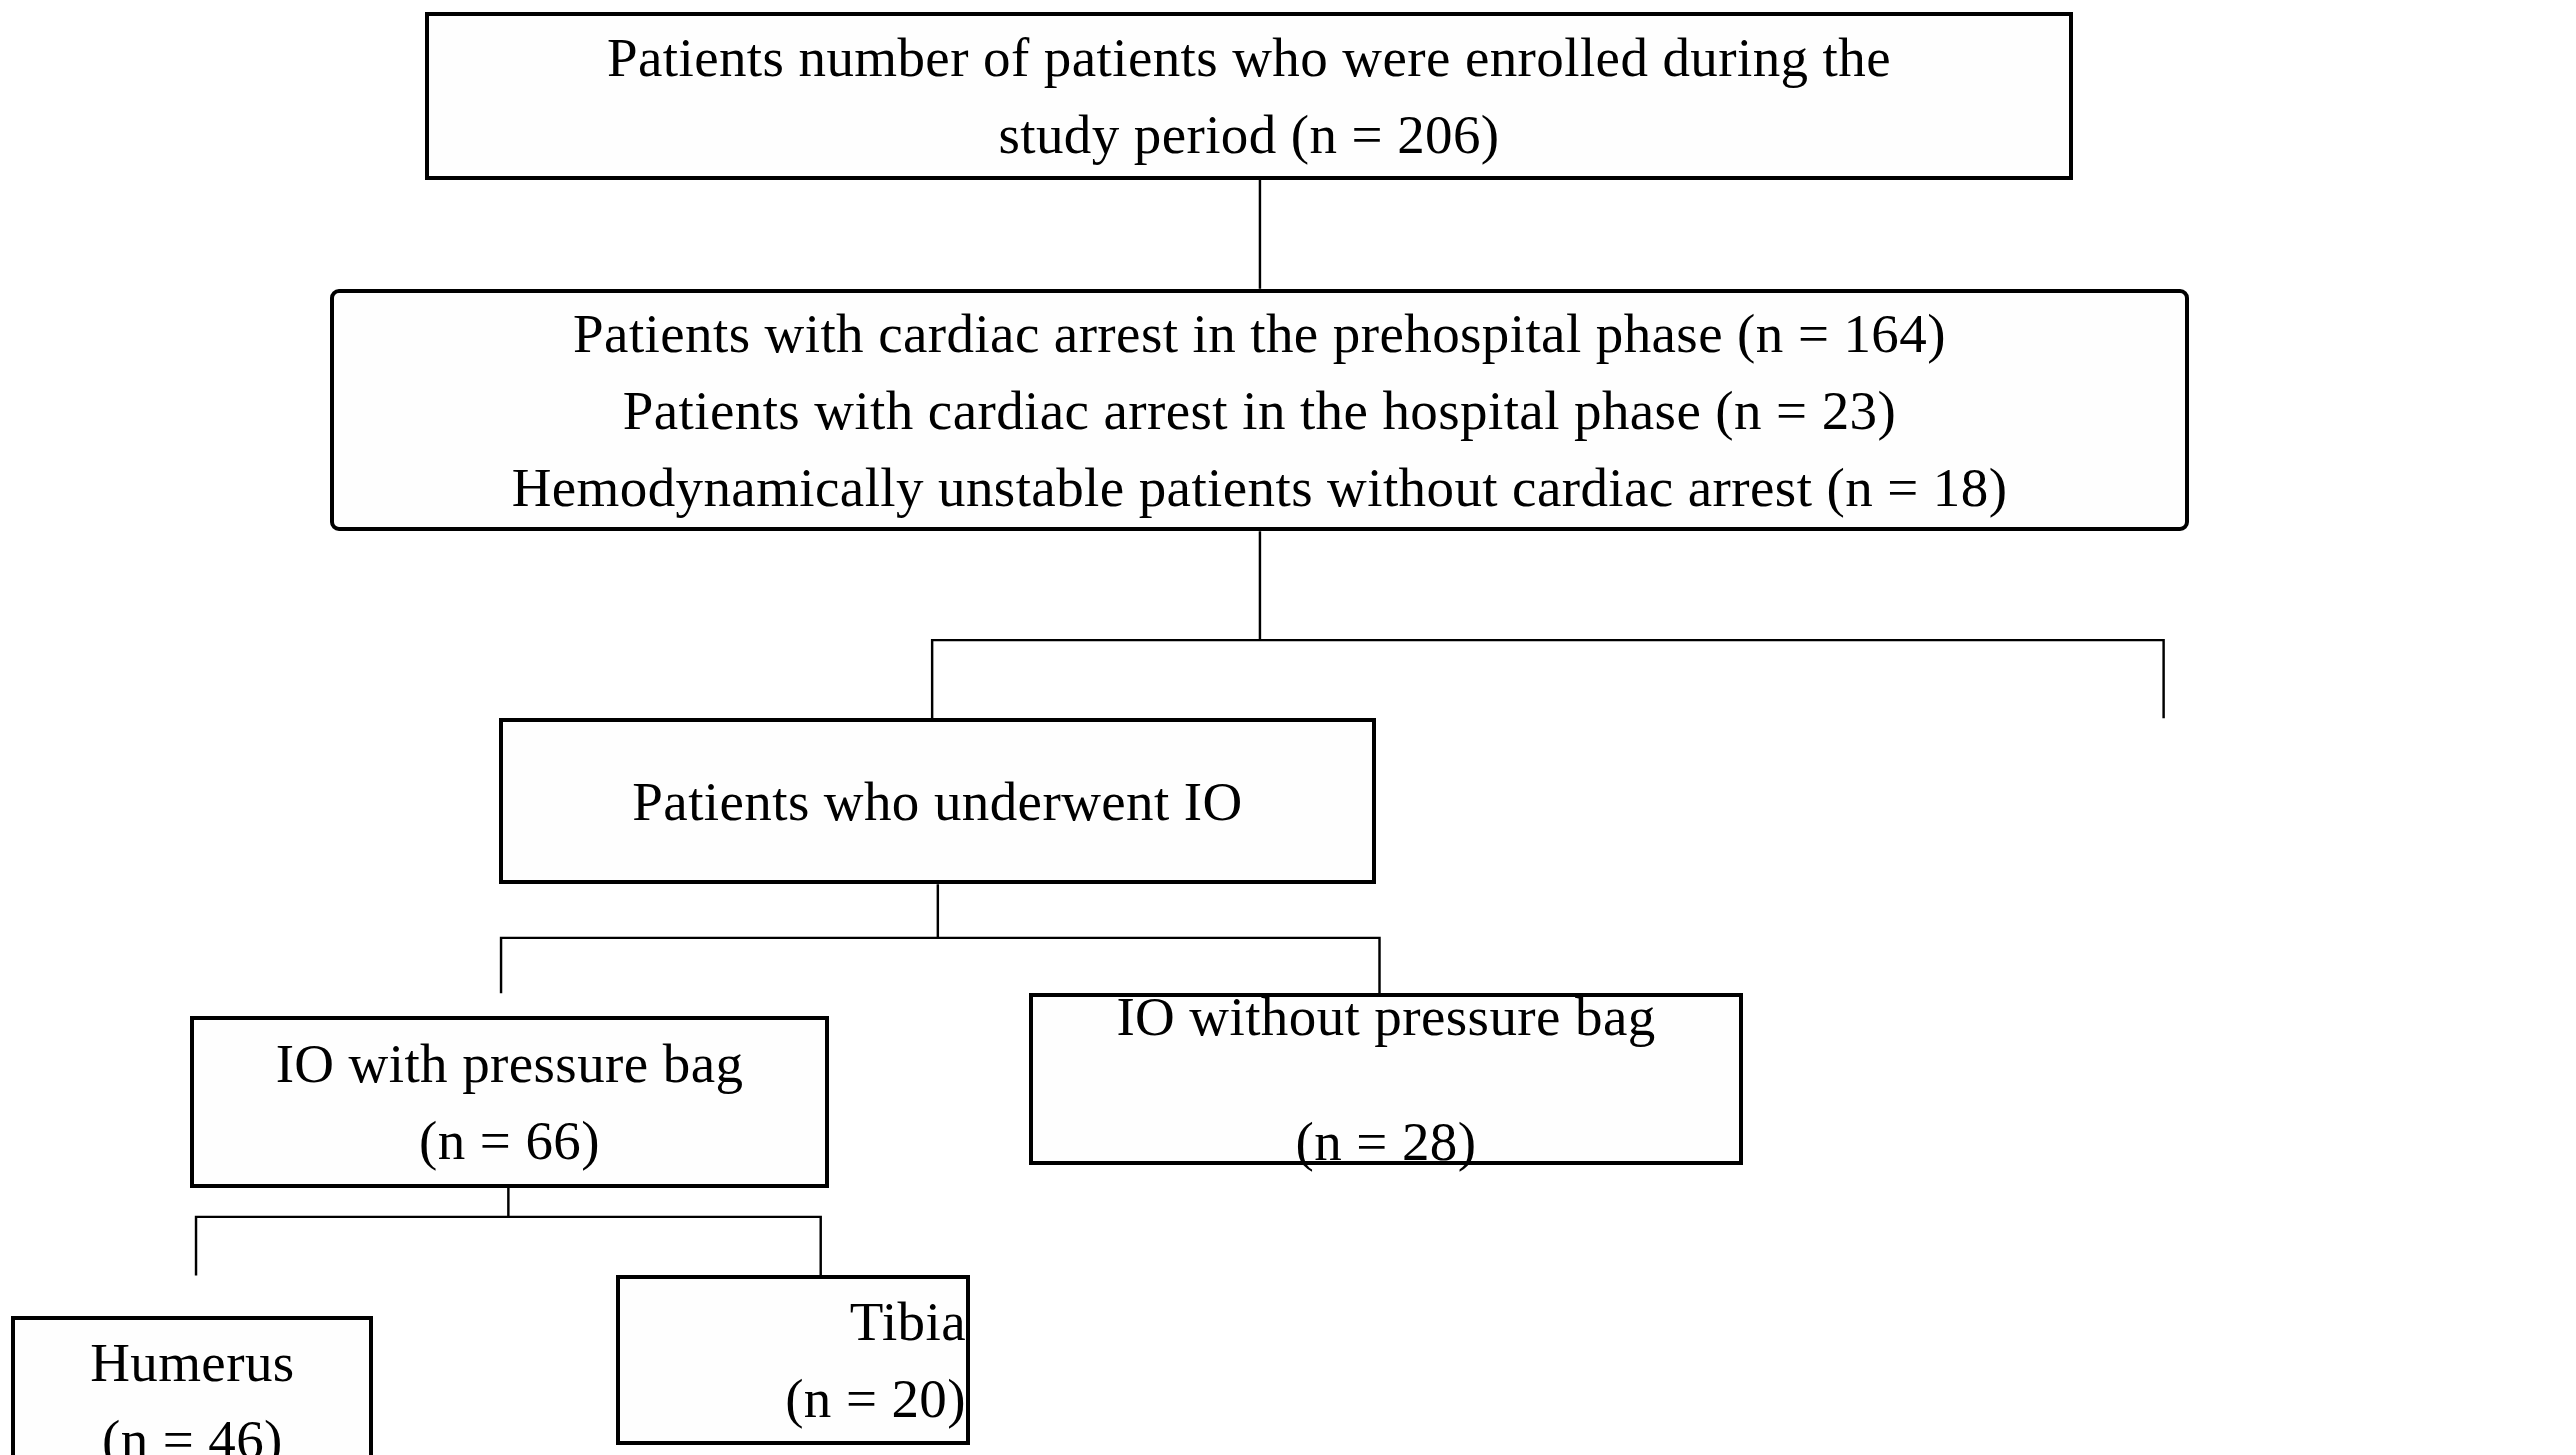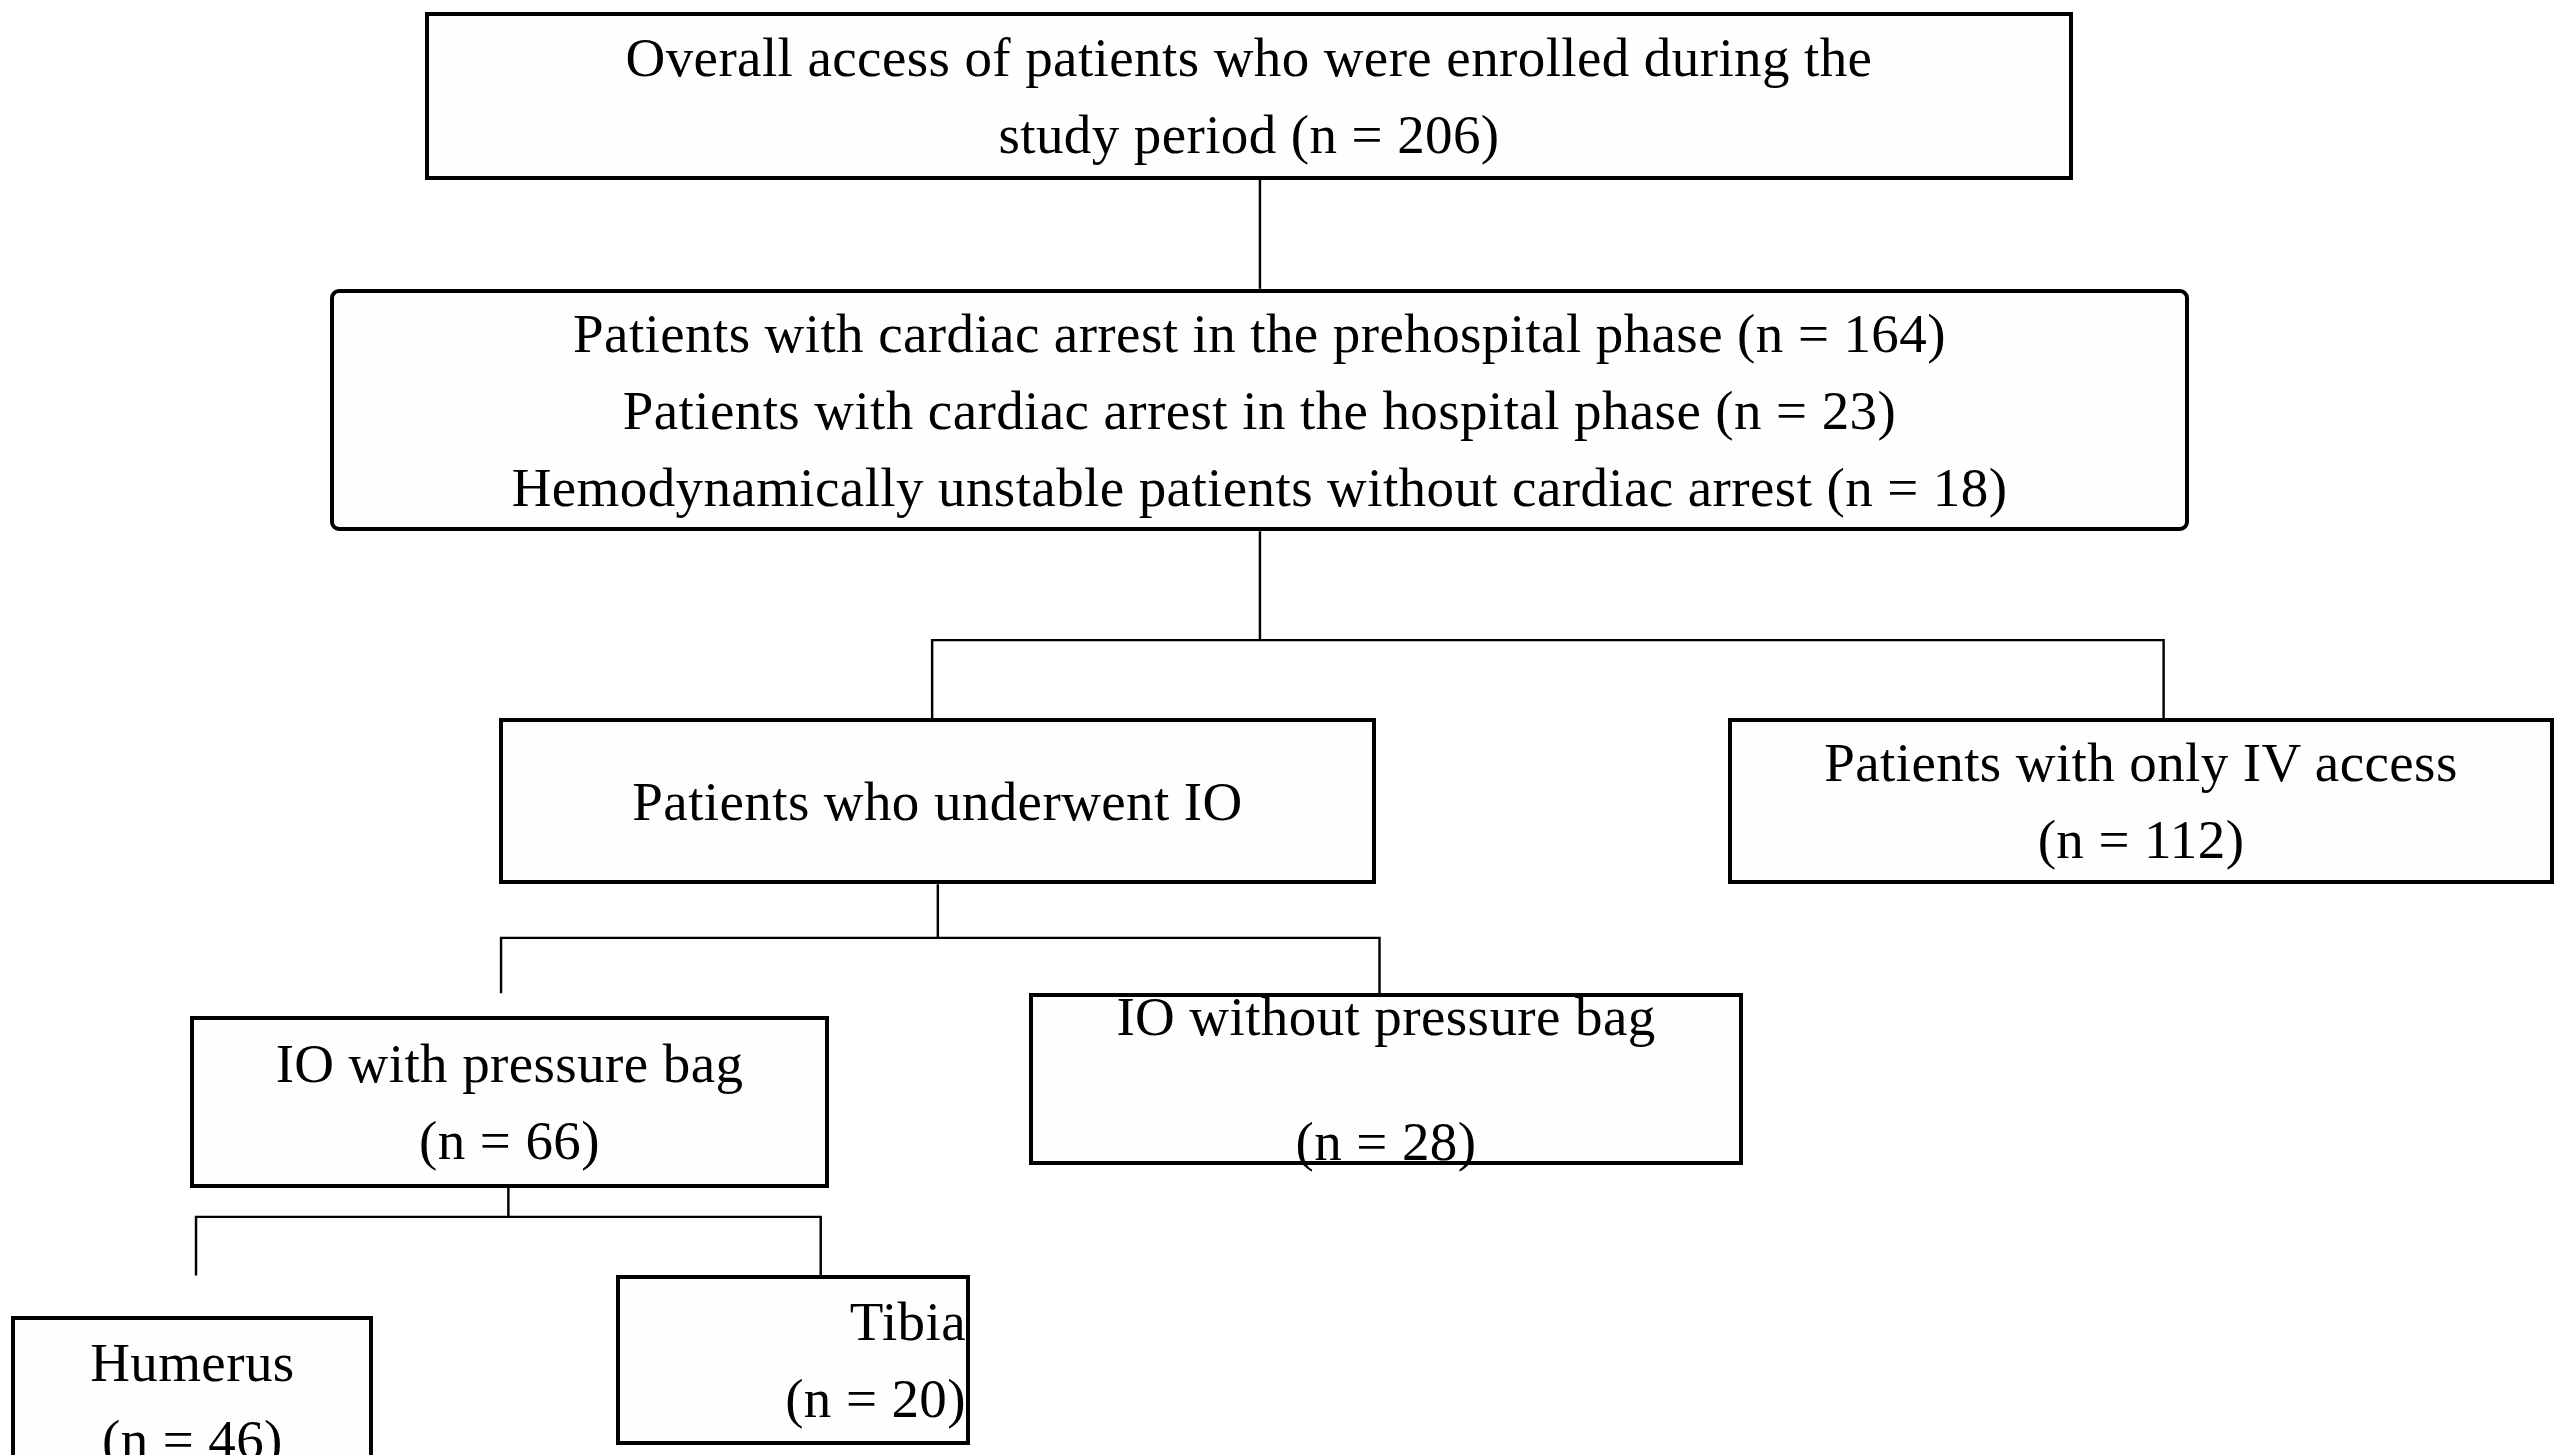--- a/index.html
+++ b/index.html
@@ -52,38 +52,34 @@
 <div class="canvas">
 
   <svg class="connectors" viewBox="0 0 3167 1790" xmlns="http://www.w3.org/2000/svg" aria-hidden="true">
     <path d="M1549 221 V355"></path>
     <path d="M1549 653 V787 M1146 883 V787 H2660 V883"></path>
     <path d="M1153 1087 V1153 M616 1221 V1153 H1696 V1221"></path>
     <path d="M625 1432 V1496 M241 1568 V1496 H1009 V1568"></path>
   </svg>
 
   <div class="node" style="left:425px; top:12.2px; width:1648px; height:168px;">
-    <div class="ln">Overall access of patients who were enrolled during the</div>
+    <div class="ln">Patients number of patients who were enrolled during the</div>
     <div class="ln">study period (n = 206)</div>
   </div>
 
   <div class="node" style="left:330px; top:289px; width:1859px; height:242px;border-radius:9px;">
     <div class="ln">Patients with cardiac arrest in the prehospital phase (n = 164)</div>
     <div class="ln">Patients with cardiac arrest in the hospital phase (n = 23)</div>
     <div class="ln">Hemodynamically unstable patients without cardiac arrest (n = 18)</div>
   </div>
 
   <div class="node" style="left:499px; top:718px; width:877px; height:166px;">
     <div class="ln">Patients who underwent IO</div>
   </div>
 
-  <div class="node" style="left:1728px; top:718px; width:826px; height:166px;">
-    <div class="ln">Patients with only IV access</div>
-    <div class="ln">(n = 112)</div>
-  </div>
 
   <div class="node" style="left:190px; top:993px; width:639px; height:172px;margin-top:23px;">
     <div class="ln">IO with pressure bag</div>
     <div class="ln">(n = 66)</div>
   </div>
 
   <div class="node" style="left:1029px; top:993px; width:714px; height:172px;gap:48px;">
     <div class="ln">IO without pressure bag</div>
     <div class="ln">(n = 28)</div>
   </div>

